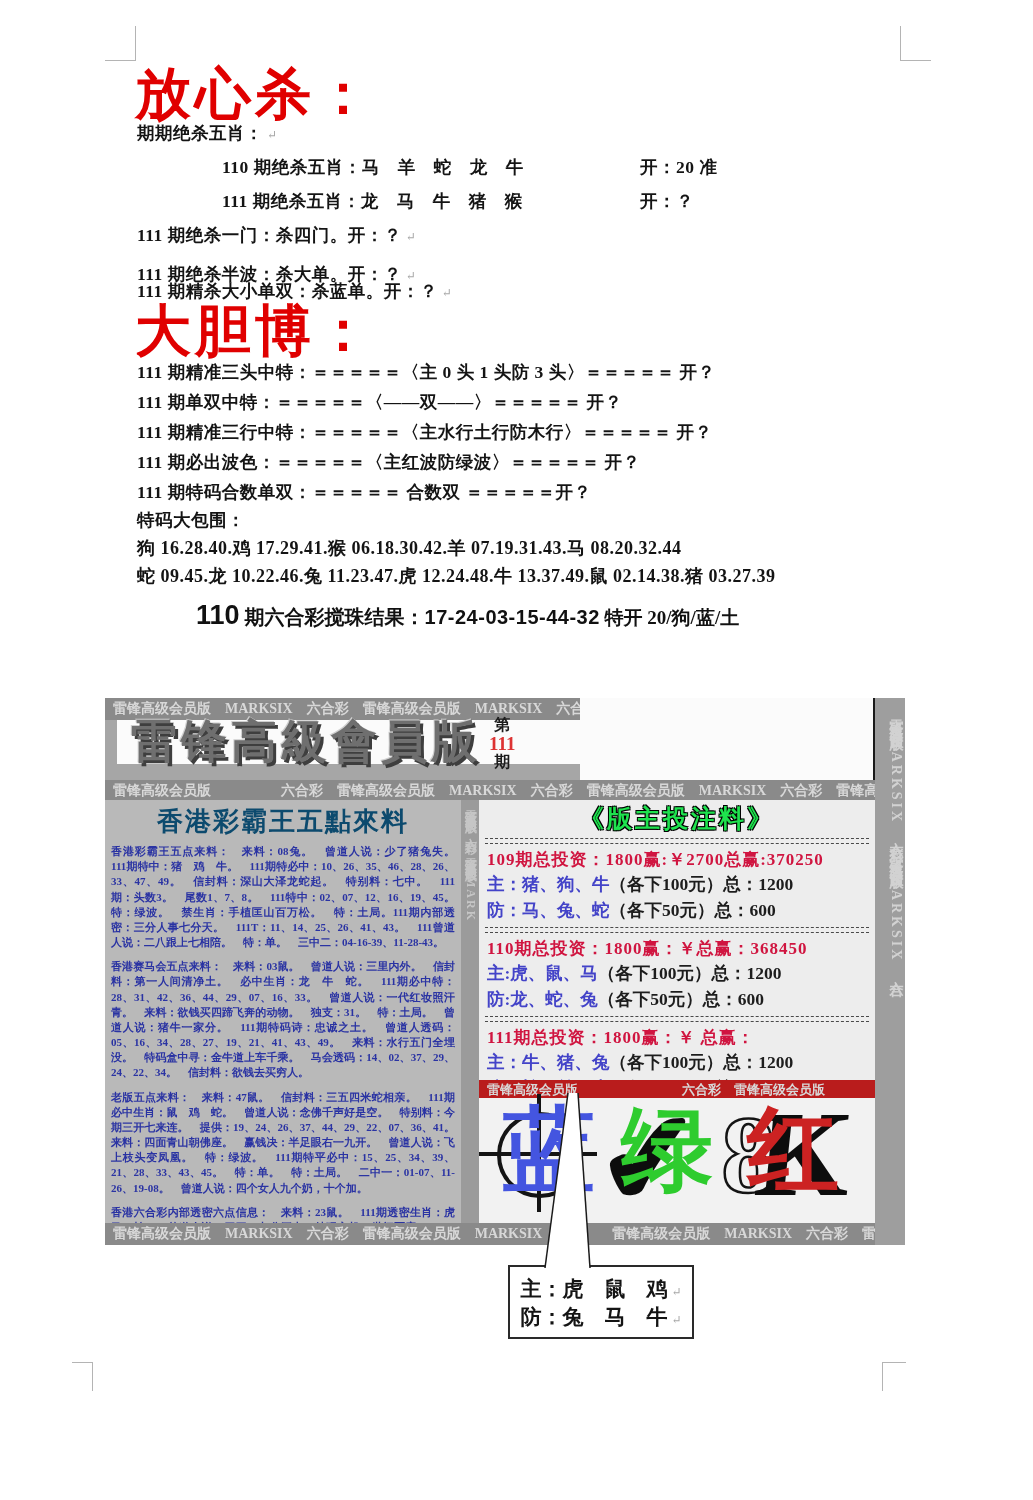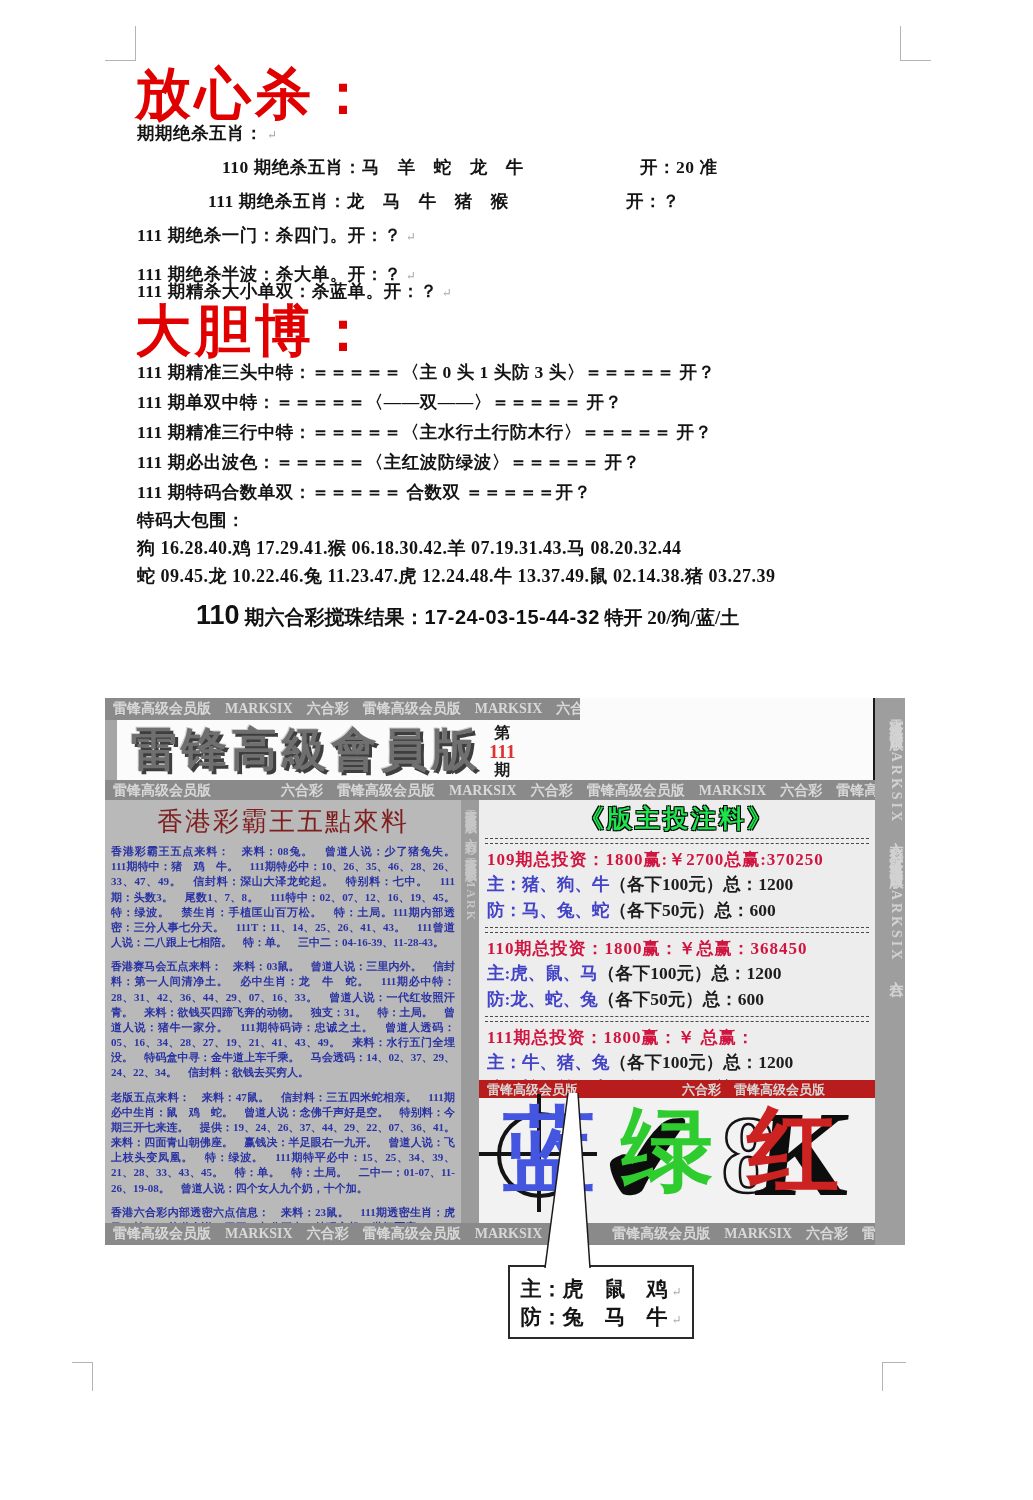--- a/index.html
+++ b/index.html
@@ -22,33 +22,33 @@
   .result-line .label{font-size:20px;}
   .result-line .numbers{font-size:20px;font-family:"Liberation Sans","DejaVu Sans",sans-serif;letter-spacing:.5px;}
   .result-line .special{font-size:19px;}
   .date-line{position:absolute;left:232px;top:655px;color:#e00000;font-size:20.5px;font-weight:bold;white-space:nowrap;}
 
   
   .poster{position:absolute;left:105px;top:698px;width:800px;height:547px;background:#a6a6a6;overflow:hidden;z-index:1;}
   .banner{background:#8a8a8a;color:#d8d8d8;font-size:14px;font-weight:bold;white-space:nowrap;overflow:hidden;padding:2px 8px;box-sizing:border-box;}
   .banner.top{position:absolute;left:0;top:0;width:475px;height:22px;}
   .topright-blank{position:absolute;left:475px;top:0;width:295px;height:82px;background:#fbfbfb;border-right:2px solid #1a1a1a;box-sizing:border-box;}
-  .title-box{position:absolute;left:12px;top:22px;width:463px;height:60px;background:#fbfbfb;display:flex;align-items:center;}
+  .title-box{position:absolute;left:12px;top:22px;width:463px;height:44px;background:#fbfbfb;display:flex;align-items:center;}
   .title-text{font-size:46px;font-weight:bold;color:#6f6f6f;letter-spacing:4px;white-space:nowrap;padding-left:14px;
               text-shadow:3px 3px 0 #3e3e3e,-1px -1px 0 #cfcfcf;}
   .issue{display:flex;flex-direction:column;align-items:center;line-height:1;margin-left:8px;margin-top:2px;}
   .issue .pfx,.issue .sfx{font-size:16px;font-weight:bold;color:#1c1c1c;}
   .issue .num{font-size:19px;font-weight:bold;color:#d33;margin:1px 0;}
   .banner.mid{position:absolute;left:0;top:82px;width:770px;height:20px;}
   .banner.bottom{position:absolute;left:0;top:525px;width:770px;height:22px;}
   .side-strip{position:absolute;right:0;top:0;width:30px;height:547px;background:#9e9e9e;color:#d2d2d2;
               writing-mode:vertical-rl;font-size:14px;font-weight:bold;letter-spacing:3px;padding-top:10px;box-sizing:border-box;white-space:nowrap;overflow:hidden;}
   .content-row{position:absolute;left:0;top:102px;width:770px;height:423px;}
   .col-left{position:absolute;left:0;top:0;width:356px;height:423px;background:#b9b9b9;overflow:hidden;}
-  .col-left-header{margin:4px 0 5px 0;text-align:center;color:#7f1d1d;font-size:26px;font-weight:normal;letter-spacing:2px;white-space:nowrap;}
+  .col-left-header{margin:4px 0 5px 0;text-align:center;color:#0c4a6e;font-size:26px;font-weight:bold;letter-spacing:2px;white-space:nowrap;}
   .col-left p{margin:0 0 9px 0;padding:0 6px;color:#2a33a3;font-size:11px;font-weight:bold;line-height:1.38;text-align:justify;}
   .divider-strip{position:absolute;left:356px;top:0;width:18px;height:423px;background:#9b9b9b;color:#c6c6c6;
                  writing-mode:vertical-rl;font-size:12px;font-weight:bold;letter-spacing:2px;white-space:nowrap;overflow:hidden;}
   .col-right{position:absolute;left:374px;top:0;width:396px;height:423px;background:#ededed;overflow:hidden;}
   .green-header{margin-top:2px;text-align:center;font-size:25px;font-weight:bold;letter-spacing:3px;color:#1ee24e;
                 text-shadow:1px 1px 0 #000,-1px -1px 0 #000,1px -1px 0 #000,-1px 1px 0 #000;white-space:nowrap;}
   .dash-sep{height:4px;margin:3px 6px;border-top:1.5px dashed #4a4a4a;border-bottom:1.5px dashed #4a4a4a;}
   .invest-line{padding:1px 8px;color:#d01540;font-size:17px;font-weight:bold;letter-spacing:1px;white-space:nowrap;}
   .bet-line{padding:0 8px 2px 8px;font-size:17.5px;font-weight:bold;white-space:nowrap;color:#1d1d1d;}
   .bet-line .bl{color:#4343c8;}
@@ -81,21 +81,21 @@
   <div class="corner br"></div>
 
   <div class="red-heading" style="top:66px;">放心杀：</div>
   <div class="k-line" style="left:137px;top:121px;">
     <span>期期绝杀五肖：</span><span class="ret">↵</span>
   </div>
   <div class="k-line" style="left:222px;top:155px;width:560px;">
     <span>110 期绝杀五肖：马　羊　蛇　龙　牛</span>
     <span class="k-result">开：20 准</span>
   </div>
-  <div class="k-line" style="left:208px;top:189px;width:560px;">
+  <div class="k-line" style="left:222px;top:189px;width:560px;">
     <span>111 期绝杀五肖：龙　马　牛　猪　猴</span>
     <span class="k-result">开：？</span>
   </div>
   <div class="k-line" style="left:137px;top:223px;">
     <span>111 期绝杀一门：杀四门。开：？</span><span class="ret">↵</span>
   </div>
   <div class="k-line" style="left:137px;top:262px;">
     <span>111 期绝杀半波：杀大单。开：？</span><span class="ret">↵</span>
   </div>
   <div class="k-line" style="left:137px;top:279px;">

